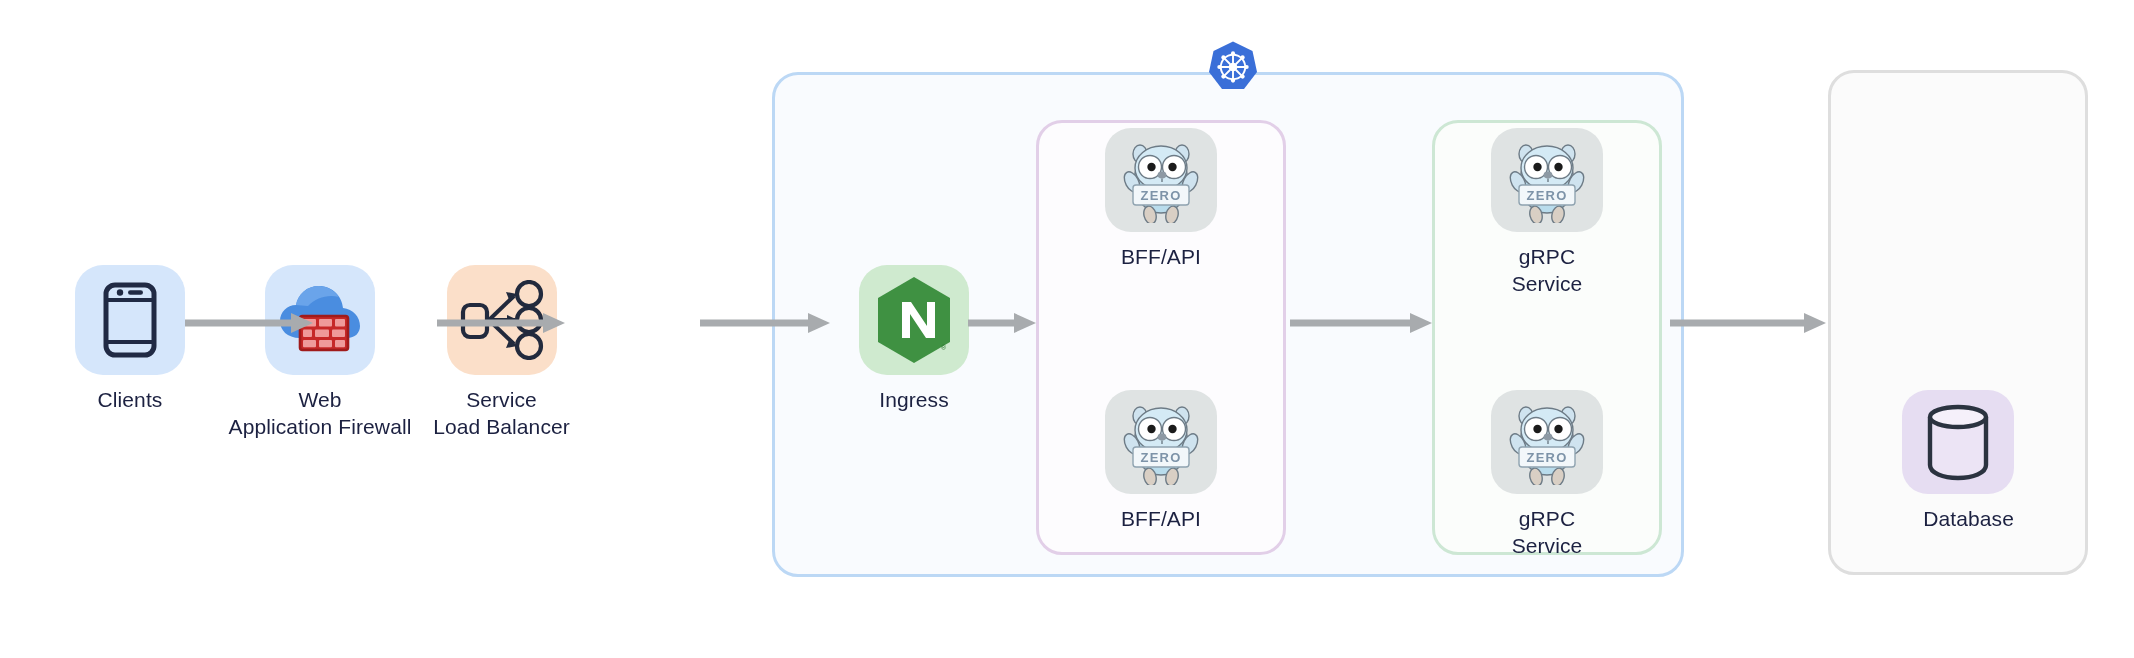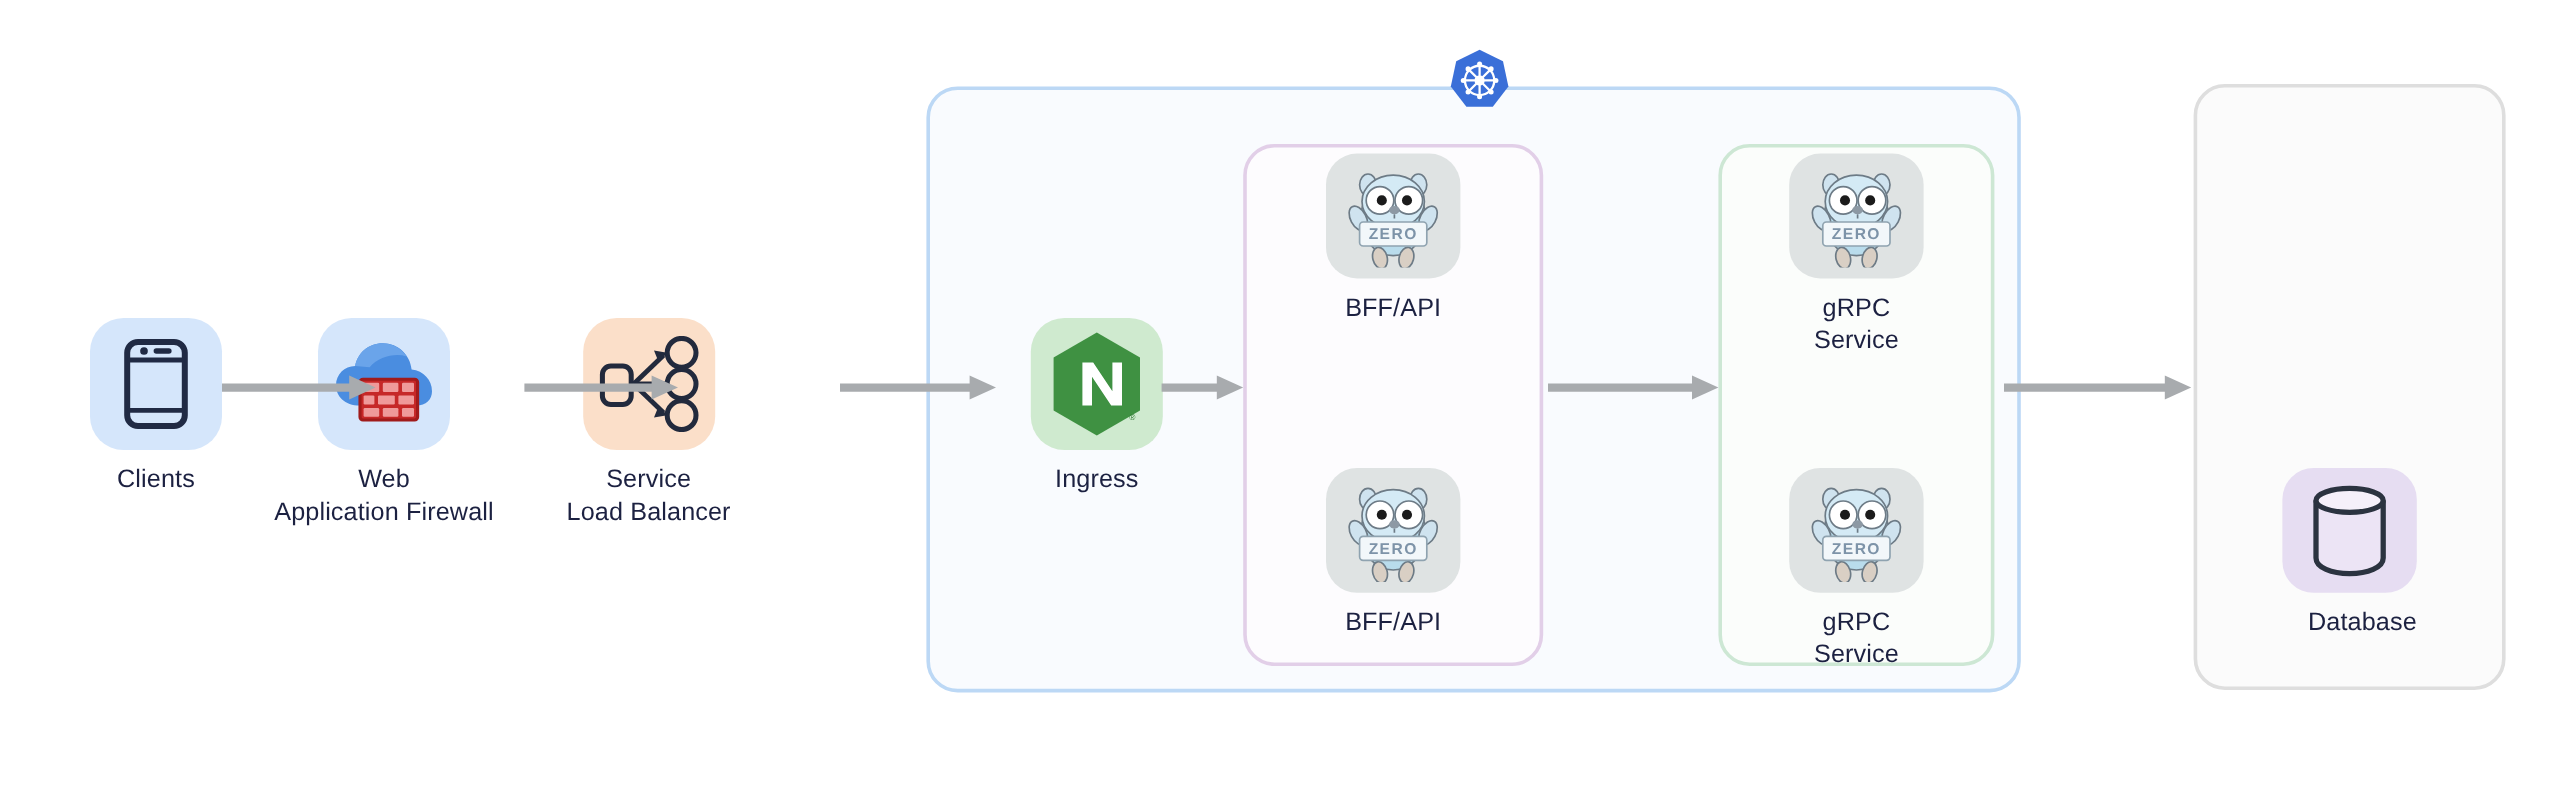--- a/index.html
+++ b/index.html
@@ -178,21 +178,21 @@
             <rect x="61" y="62" width="10" height="7.2" rx="1"></rect>
           </g>
           <rect x="26" y="38" width="48" height="34" rx="2.5" fill="none" stroke="#a01b1b" stroke-width="2.6"></rect>
         </g>
       </svg>
     </div>
     <div class="caption">Web
 Application Firewall</div>
   </div>
 
-  <div class="node" style="left:413px; top:265px; width:255px;">
+  <div class="node" style="left:374px; top:265px; width:255px;">
     <div class="tile fill-peach">
       <svg width="86" height="80" viewBox="0 0 86 80">
         <rect x="4" y="25" width="24" height="32" rx="7" fill="none" stroke="#222a3d" stroke-width="4.2"></rect>
         <circle cx="70" cy="14" r="12" fill="none" stroke="#222a3d" stroke-width="4.2"></circle>
         <circle cx="70" cy="40" r="12" fill="none" stroke="#222a3d" stroke-width="4.2"></circle>
         <circle cx="70" cy="66" r="12" fill="none" stroke="#222a3d" stroke-width="4.2"></circle>
         <g stroke="#222a3d" stroke-width="4" fill="none">
           <line x1="30" y1="40" x2="55" y2="16"></line>
           <line x1="30" y1="40" x2="56" y2="40"></line>
           <line x1="30" y1="40" x2="55" y2="64"></line>

